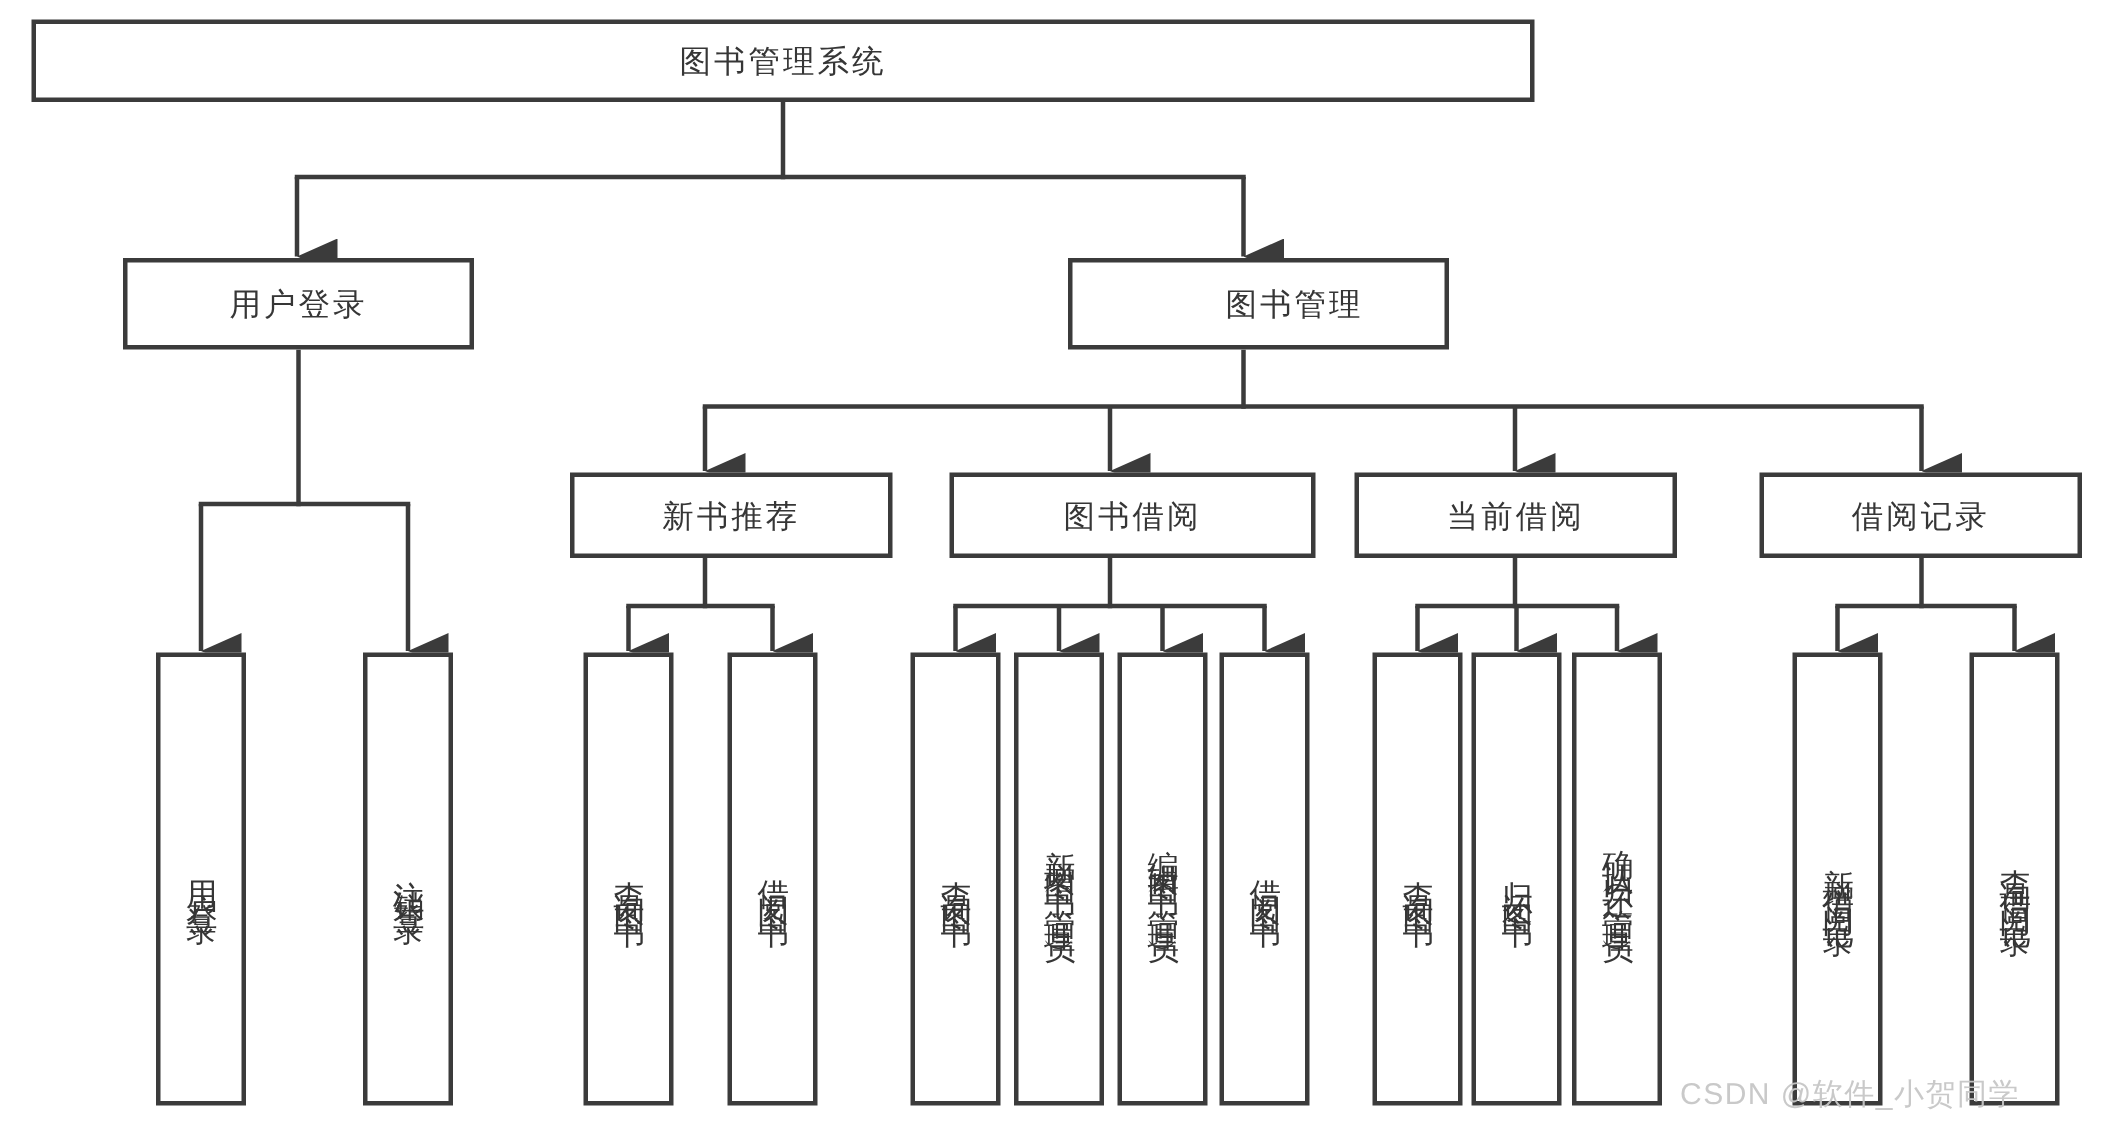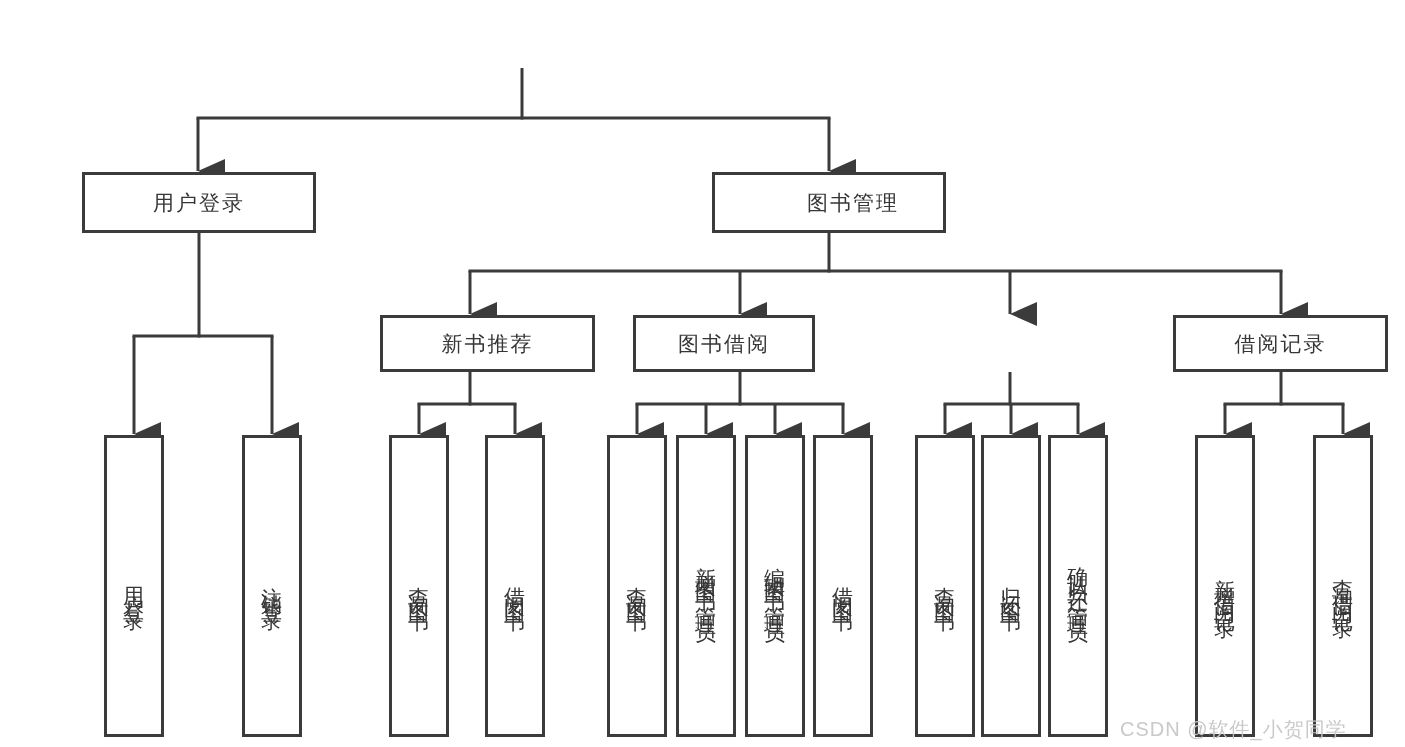--- a/index.html
+++ b/index.html
@@ -108,26 +108,28 @@
       <line x1="1011" y1="404" x2="1011" y2="434" marker-end="url(#ah)"></line>
       <line x1="1078" y1="404" x2="1078" y2="434" marker-end="url(#ah)"></line>
 
       <line x1="1281" y1="372" x2="1281" y2="405.5"></line>
       <line x1="1223.5" y1="404" x2="1344.5" y2="404"></line>
       <line x1="1225" y1="404" x2="1225" y2="434" marker-end="url(#ah)"></line>
       <line x1="1343" y1="404" x2="1343" y2="434" marker-end="url(#ah)"></line>
     </g>
   </svg>
 
+  <div class="hbox" style="left:21px; top:13px; width:1002px; height:55px;">图书管理系统</div>
 
   <div class="hbox" style="left:82px; top:172px; width:234px; height:61px;">用户登录</div>
-  <div class="hbox" style="left:712px; top:172px; width:234px; height:61px;padding-left:48px;">图书管理</div>
+  <div class="hbox" style="left:712px; top:172px; width:254px; height:61px;padding-left:48px;">图书管理</div>
 
   <div class="hbox" style="left:380px; top:315px; width:215px; height:57px;">新书推荐</div>
-  <div class="hbox" style="left:633px; top:315px; width:182px; height:57px;">图书借阅</div>
+  <div class="hbox" style="left:633px; top:315px; width:244px; height:57px;">图书借阅</div>
+  <div class="hbox" style="left:903px; top:315px; width:215px; height:57px;">当前借阅</div>
   <div class="hbox" style="left:1173px; top:315px; width:215px; height:57px;">借阅记录</div>
 
   <div class="vbox" style="left:104px;">
     <span class="vtext">用户登录</span>
   </div>
   <div class="vbox" style="left:242px;">
     <span class="vtext">注销登录</span>
   </div>
 
   <div class="vbox" style="left:389px;">

